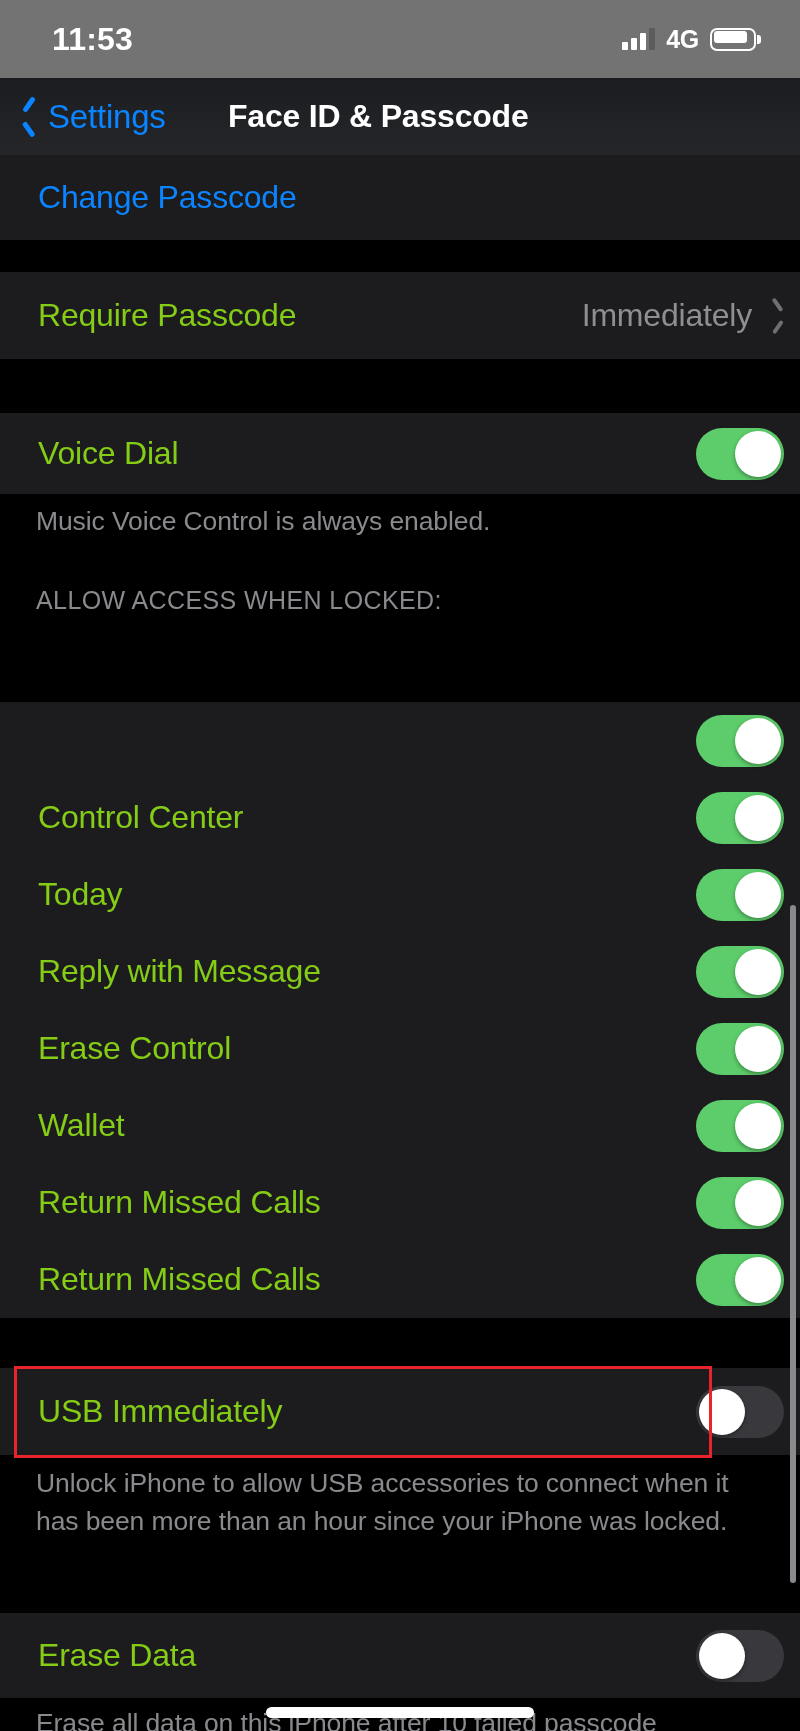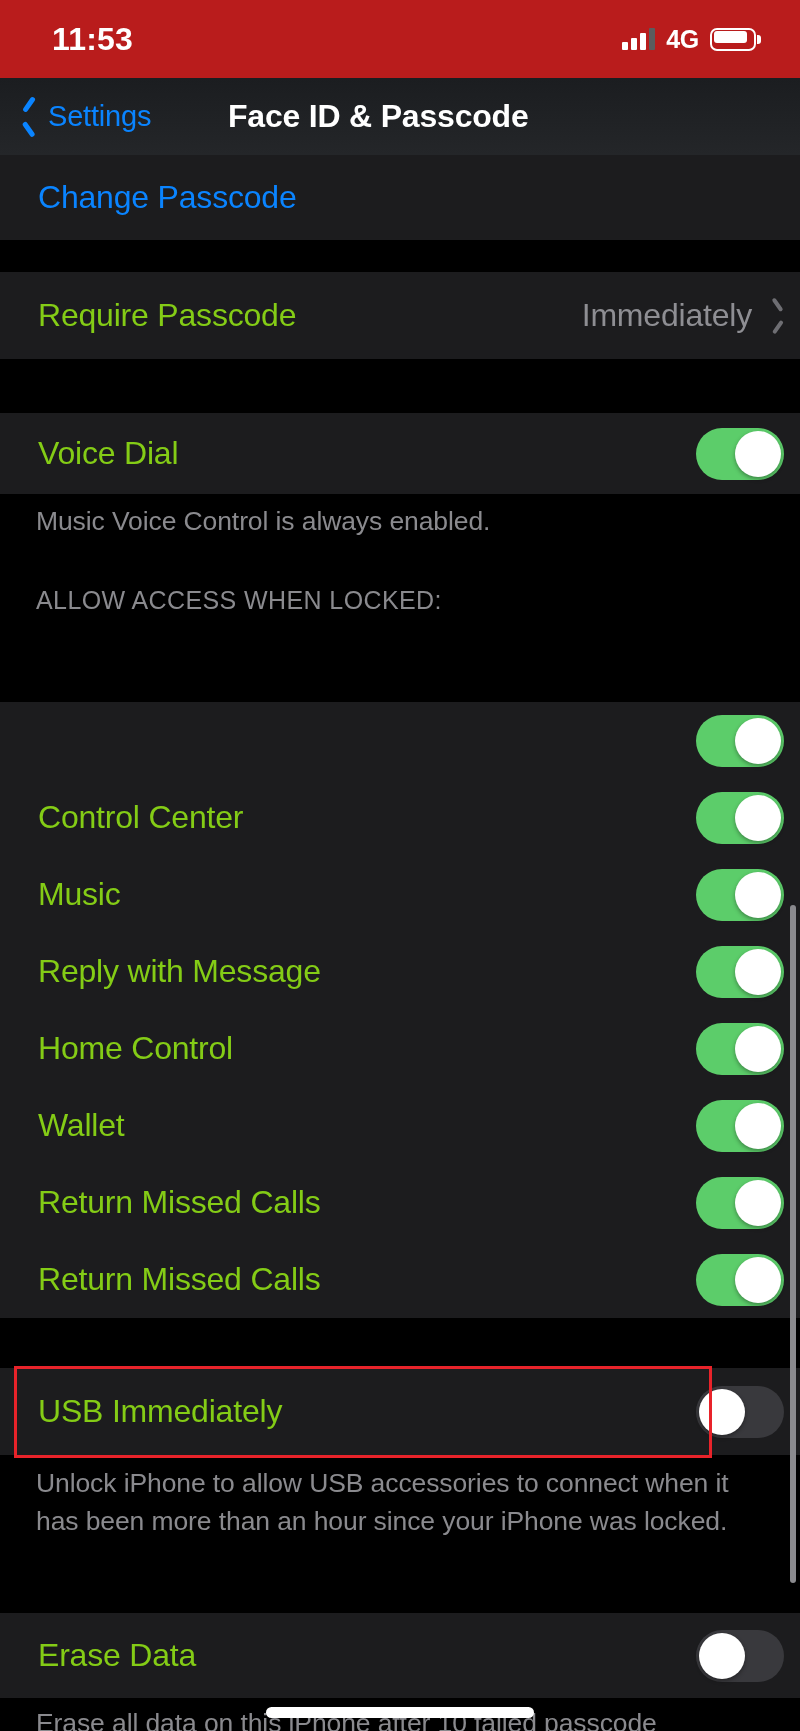--- a/index.html
+++ b/index.html
@@ -14,21 +14,21 @@
     position:relative;
     width:800px; height:1731px;
     background:#000;
     overflow:hidden;
   }
 
   
   .status-bar {
     position:absolute; top:0; left:0;
     width:800px; height:78px;
-    background:#b91c1c;
+    background:#737373;
     display:flex; align-items:center;
     justify-content:space-between;
     padding:0 44px 0 52px;
   }
   .status-time {
     color:#fff; font-size:32px; font-weight:bold;
     letter-spacing:0.2px;
   }
   .status-right { display:flex; align-items:center; gap:11px; }
   .signal { display:flex; align-items:flex-end; gap:3px; height:22px; }
@@ -67,21 +67,21 @@
   }
   .chev-left {
     width:17px; height:29px; position:relative; flex:none;
   }
   .chev-left::before, .chev-left::after {
     content:""; position:absolute; left:2px;
     width:17px; height:4.5px; background:#0a84ff; border-radius:3px;
   }
   .chev-left::before { top:7px;  transform:rotate(-55deg); transform-origin:left center; }
   .chev-left::after  { top:18px; transform:rotate(55deg);  transform-origin:left center; }
-  .nav-back-label { color:#0a84ff; font-size:29px; letter-spacing:-0.2px; }
+  .nav-back-label { color:#0a84ff; font-size:33px; letter-spacing:-0.2px; }
   .nav-title {
     position:absolute; left:228px;
     color:#fff; font-size:32px; font-weight:bold;
     letter-spacing:-0.2px;
   }
 
   
   .cell {
     position:absolute; left:0; width:800px;
     background:#1c1c1e;
@@ -221,37 +221,37 @@
 
   <div class="cell" style="top:779px;height:77px;">
     <span class="cell-title">Control Center</span>
     <span class="toggle on">
         <span class="knob"></span>
       </span>
   </div>
   <div class="separator" style="top:856px;"></div>
 
   <div class="cell" style="top:856px;height:77px;">
-    <span class="cell-title">Music</span>
+    <span class="cell-title">Today</span>
     <span class="toggle on">
         <span class="knob"></span>
       </span>
   </div>
   <div class="separator" style="top:933px;"></div>
 
   <div class="cell" style="top:933px;height:77px;">
     <span class="cell-title">Reply with Message</span>
     <span class="toggle on">
         <span class="knob"></span>
       </span>
   </div>
   <div class="separator" style="top:1010px;"></div>
 
   <div class="cell" style="top:1010px;height:77px;">
-    <span class="cell-title">Home Control</span>
+    <span class="cell-title">Erase Control</span>
     <span class="toggle on">
         <span class="knob"></span>
       </span>
   </div>
   <div class="separator" style="top:1087px;"></div>
 
   <div class="cell" style="top:1087px;height:77px;">
     <span class="cell-title">Wallet</span>
     <span class="toggle on">
         <span class="knob"></span>

